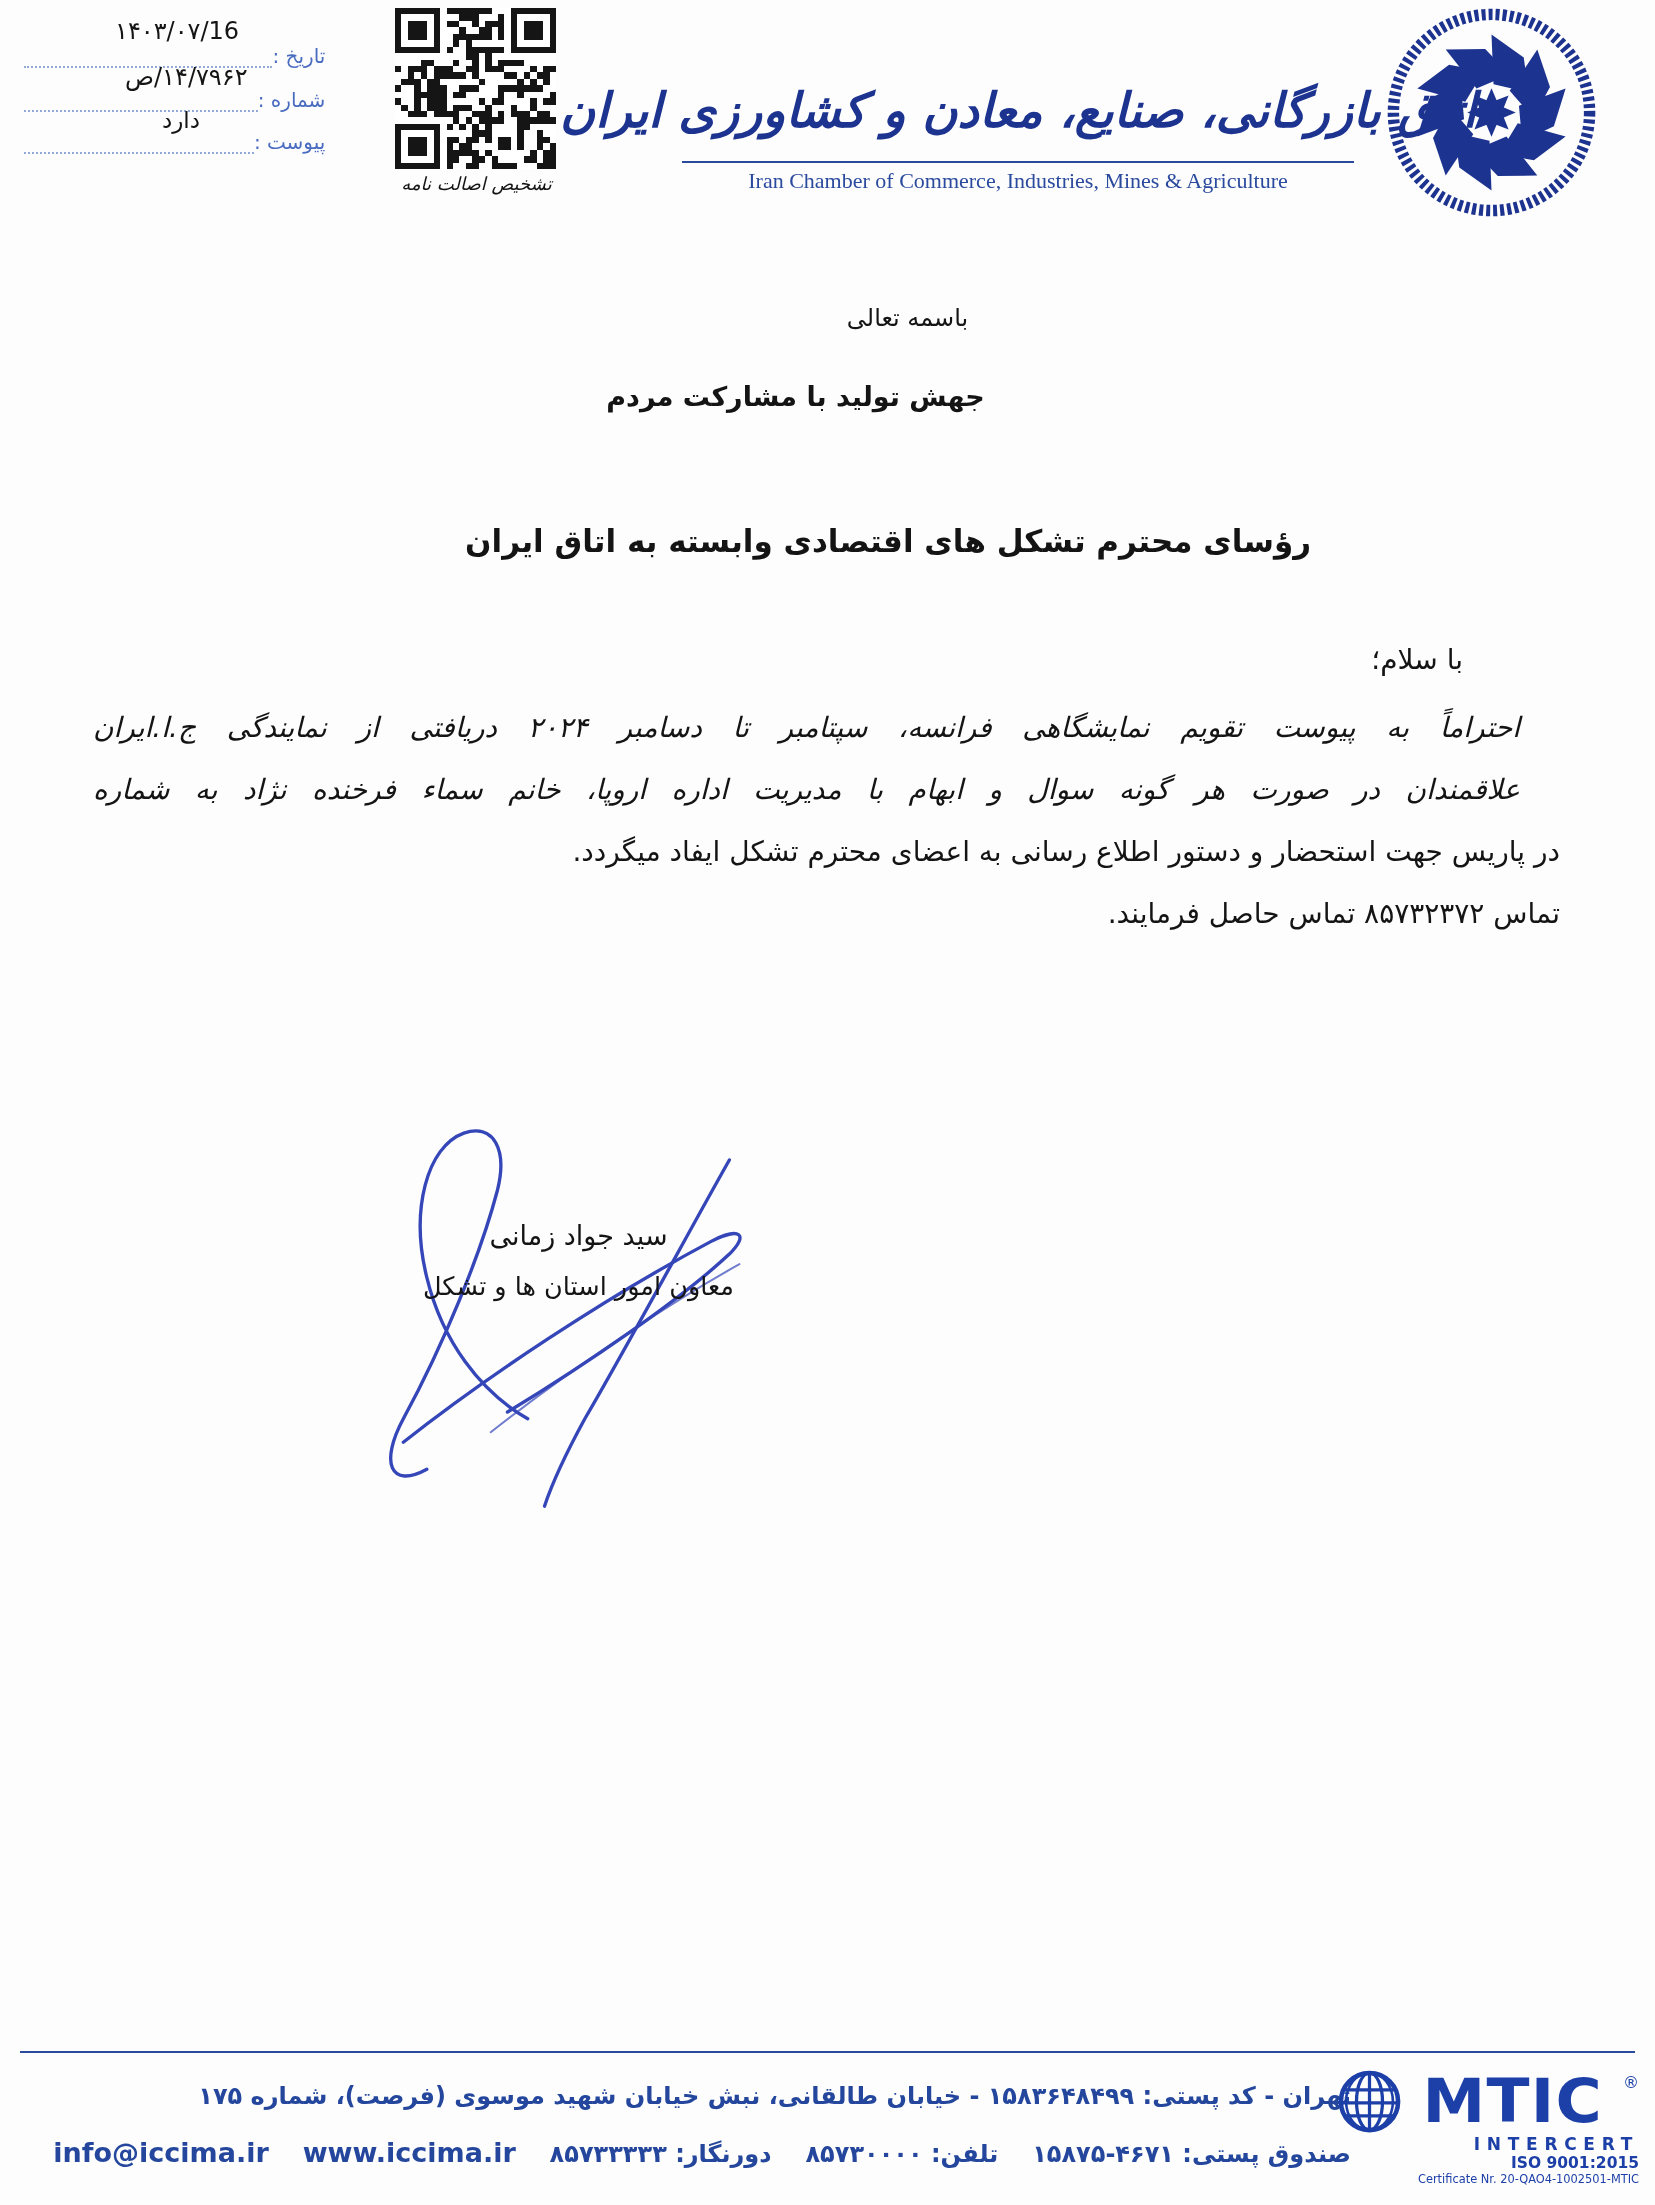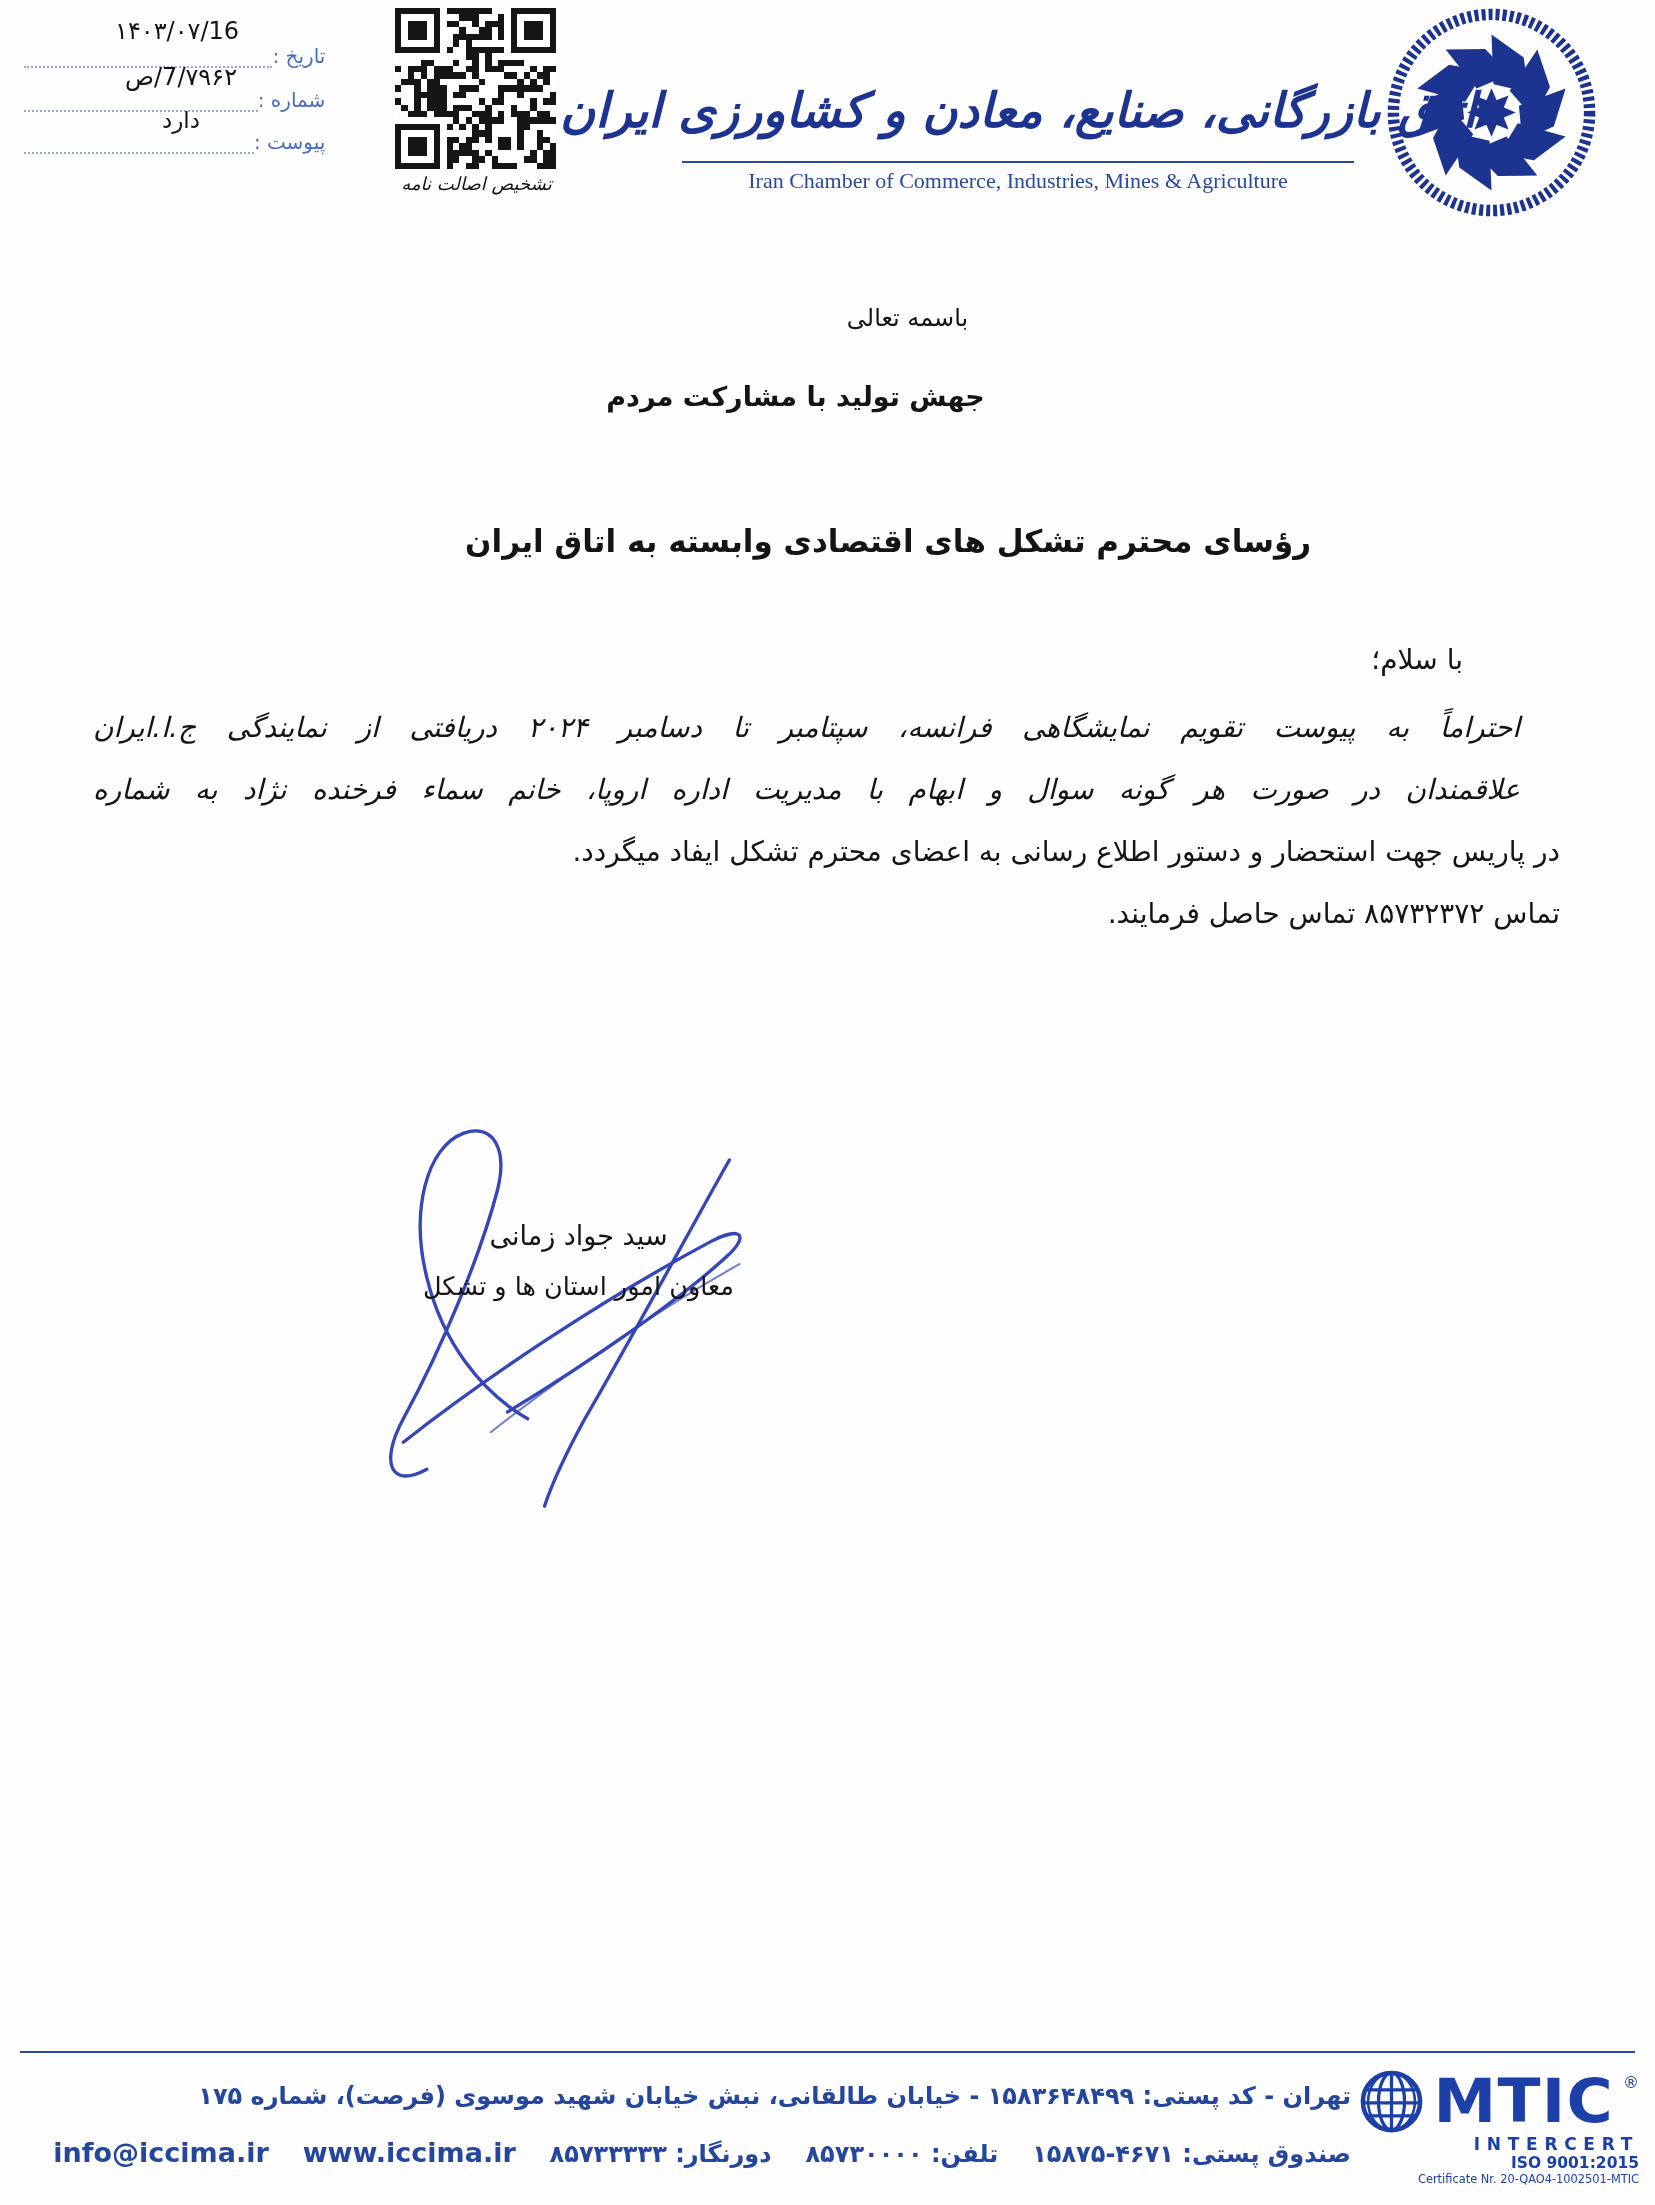--- a/index.html
+++ b/index.html
@@ -51,21 +51,21 @@
   
   .footer-rule { position:absolute; left:20px; right:20px; top:2051px; height:2px; background:#2a4a9e; }
   .footer-l1 { position:absolute; right:304px; top:2082px; font-size:24px; font-weight:bold; color:#24479d; white-space:nowrap; }
   .footer-l2 { position:absolute; right:304px; top:2137px; font-size:24px; font-weight:bold; color:#24479d; white-space:nowrap; }
   .footer-l2 .seg { margin-left:25.5px; }
   .footer-l2 .latin { font-size:27px; direction:ltr; unicode-bidi:embed; }
   .num-ltr { direction:ltr; unicode-bidi:embed; }
 
   .mtic { position:absolute; right:16px; top:2069px; width:282px; display:flex; flex-direction:column;
           align-items:flex-end; direction:ltr; color:#1c3fa8; }
-  .mtic-top { display:flex; align-items:center; gap:9px; }
+  .mtic-top { display:flex; align-items:center; gap:20px; }
   .mtic-globe { width:65px; height:65px; }
   .mtic-brand { font-size:63px; font-weight:bold; letter-spacing:1.3px; line-height:65px; transform:scaleY(0.95); }
   .mtic-reg { font-size:16px; vertical-align:super; align-self:flex-start; margin-top:4px; }
   .mtic-l1 { font-size:17px; font-weight:bold; letter-spacing:6.7px; line-height:20px; }
   .mtic-l2 { font-size:15.5px; font-weight:bold; line-height:18px; }
   .mtic-l3 { font-size:11.4px; line-height:15px; }
 </style>
 </head>
 <body>
 
@@ -78,21 +78,21 @@
     </div>
     <div class="meta-row mr2">
       <span class="lbl">شماره :</span>
       <span class="dots"></span>
     </div>
     <div class="meta-row mr3">
       <span class="lbl">پیوست :</span>
       <span class="dots"></span>
     </div>
     <span class="meta-value mv-date">۱۴۰۳/۰۷/16</span>
-    <span class="meta-value mv-num">7/۷۹۶۲/ص</span>
+    <span class="meta-value mv-num">۱۴/۷۹۶۲/ص</span>
     <span class="meta-value mv-att">دارد</span>
   </div>
 
   <div class="qr-wrap">
     <svg id="qr-svg" viewBox="0 0 25 25">
         <rect x="8" y="0" width="1" height="1" fill="#151515"></rect>
         <rect x="9" y="0" width="1" height="1" fill="#151515"></rect>
         <rect x="10" y="0" width="1" height="1" fill="#151515"></rect>
         <rect x="11" y="0" width="1" height="1" fill="#151515"></rect>
         <rect x="12" y="0" width="1" height="1" fill="#151515"></rect>

